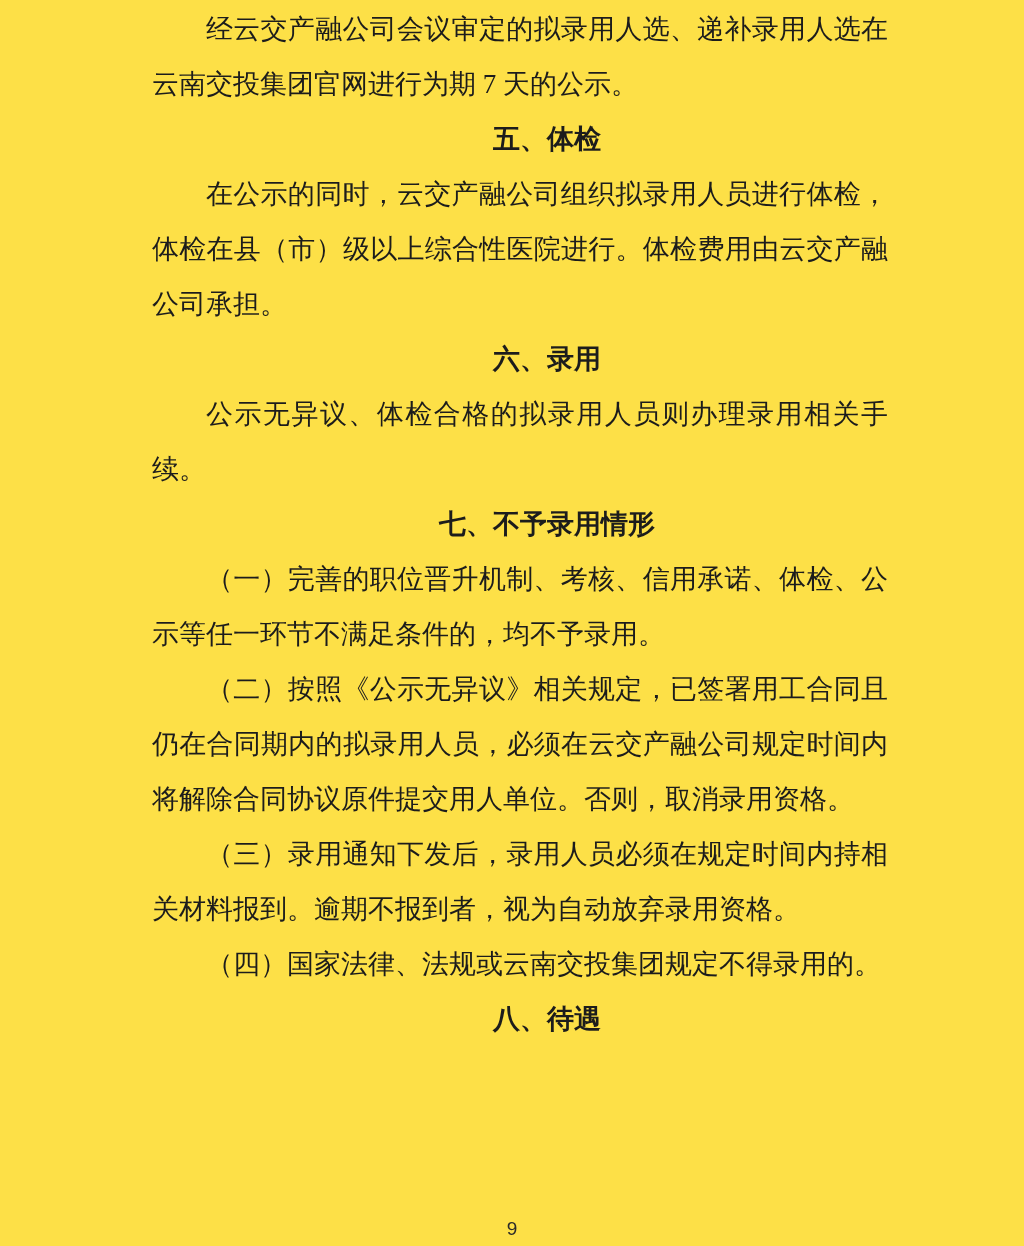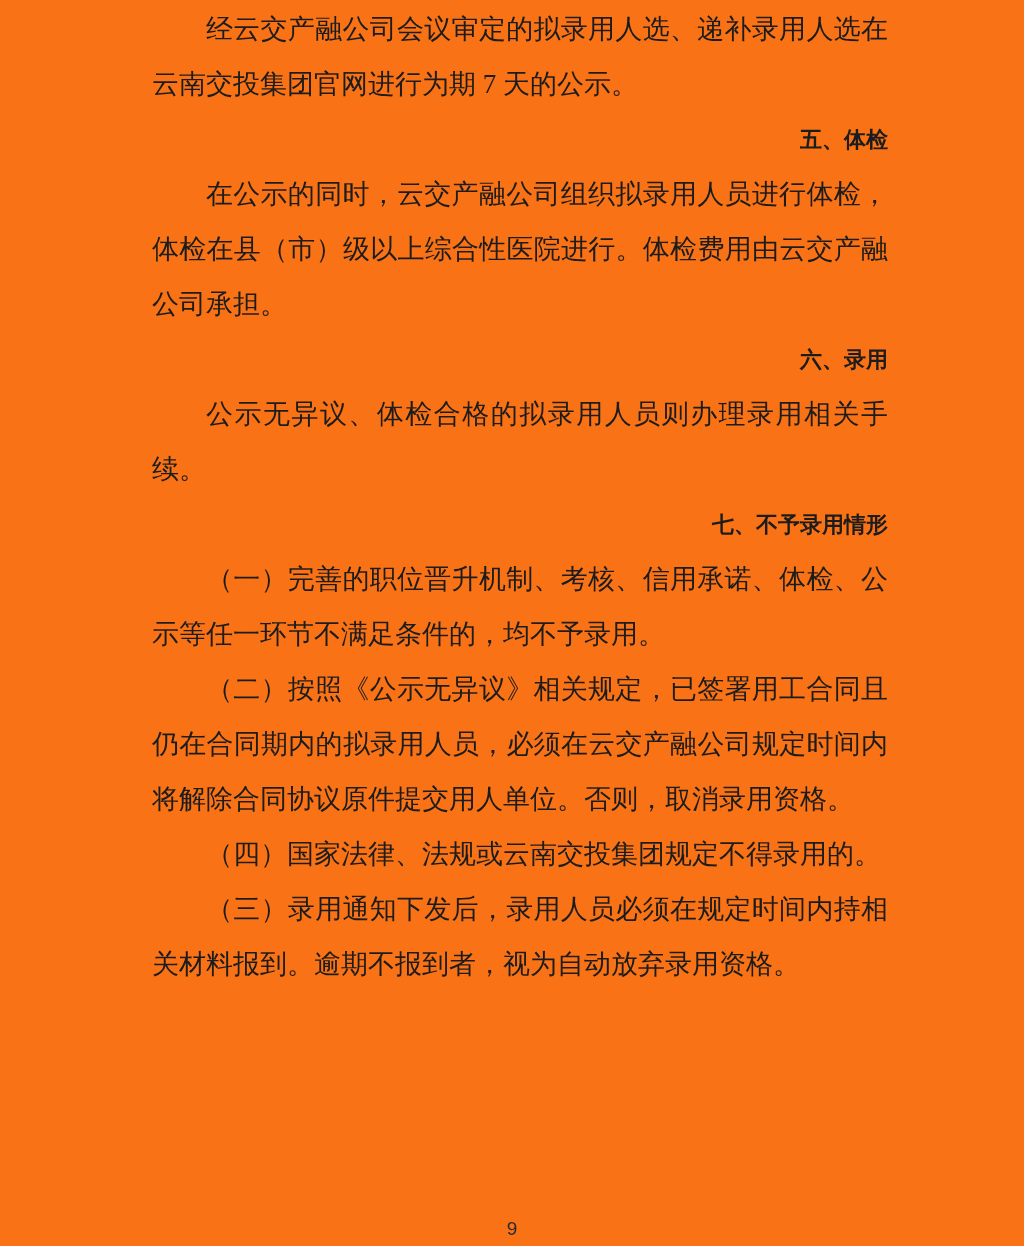--- a/index.html
+++ b/index.html
@@ -4,21 +4,21 @@
 <style>
   html, body {
     margin: 0;
     padding: 0;
     background: #ffffff;
   }
   .page {
     position: relative;
     width: 1024px;
     height: 1246px;
-    background: #f97316;
+    background: #fde047;
     color: #1c1c1c;
     font-family: "Liberation Serif", "DejaVu Serif", serif;
     overflow: hidden;
     box-sizing: border-box;
   }
   .doc-body {
     position: absolute;
     top: 2px;
     left: 152px;
     width: 736px;
@@ -26,23 +26,23 @@
     line-height: 55px;
     text-align: justify;
   }
   .doc-body p {
     margin: 0;
     padding: 0;
     text-indent: 2em;
   }
   .doc-body p.heading {
     font-weight: bold;
-    text-align: right;
+    text-align: center;
     font-family: "Liberation Sans", "DejaVu Sans", sans-serif;
-    font-size: 22px;
+    font-size: 27px;
   }
   .page-footer {
     position: absolute;
     bottom: 6px;
     left: 0;
     width: 100%;
     text-align: center;
     font-size: 19px;
     color: #2a2a2a;
     font-family: "Liberation Sans", "DejaVu Sans", sans-serif;
@@ -54,19 +54,20 @@
 <div class="page">
   <div class="doc-body">
       <p class="body">经云交产融公司会议审定的拟录用人选、递补录用人选在云南交投集团官网进行为期 7 天的公示。</p>
       <p class="heading">五、体检</p>
       <p class="body">在公示的同时，云交产融公司组织拟录用人员进行体检，体检在县（市）级以上综合性医院进行。体检费用由云交产融公司承担。</p>
       <p class="heading">六、录用</p>
       <p class="body">公示无异议、体检合格的拟录用人员则办理录用相关手续。</p>
       <p class="heading">七、不予录用情形</p>
       <p class="body">（一）完善的职位晋升机制、考核、信用承诺、体检、公示等任一环节不满足条件的，均不予录用。</p>
       <p class="body">（二）按照《公示无异议》相关规定，已签署用工合同且仍在合同期内的拟录用人员，必须在云交产融公司规定时间内将解除合同协议原件提交用人单位。否则，取消录用资格。</p>
+      <p class="body">（三）录用通知下发后，录用人员必须在规定时间内持相关材料报到。逾期不报到者，视为自动放弃录用资格。</p>
       <p class="body">（四）国家法律、法规或云南交投集团规定不得录用的。</p>
-      <p class="body">（三）录用通知下发后，录用人员必须在规定时间内持相关材料报到。逾期不报到者，视为自动放弃录用资格。</p>
+      <p class="heading">八、待遇</p>
     </div>
   <div class="page-footer">
     <span>9</span>
   </div>
 </div>
 
 </body></html>

